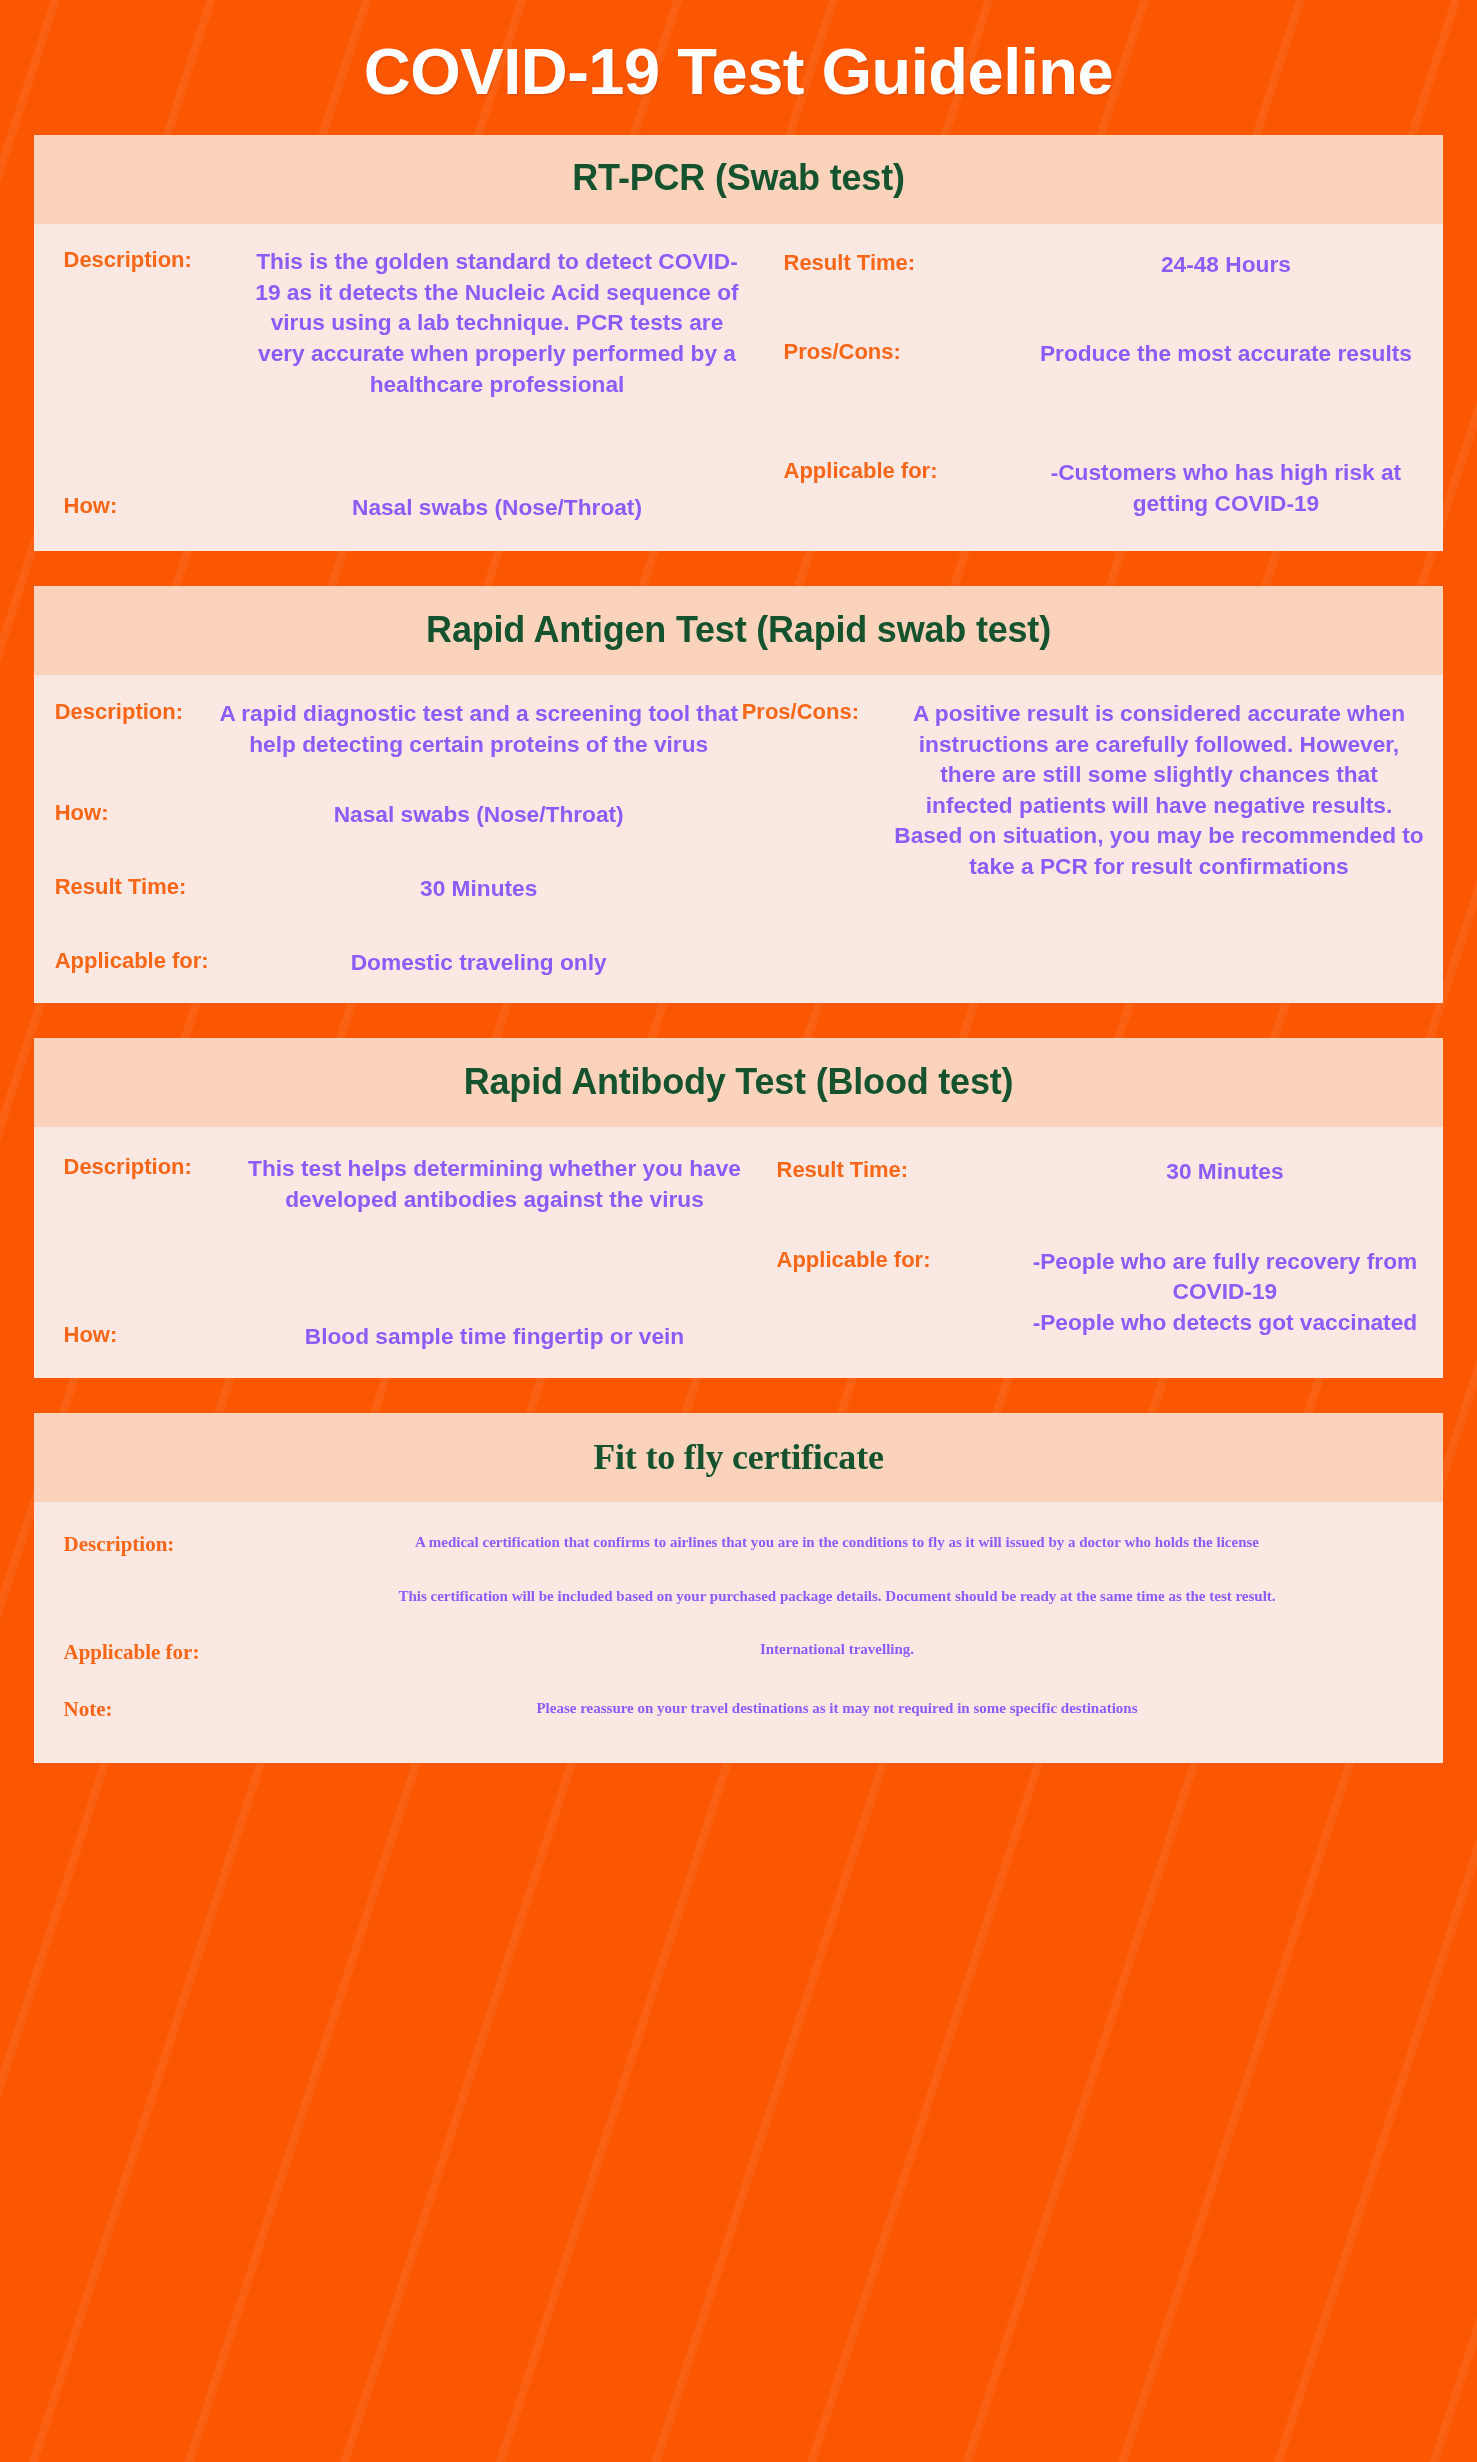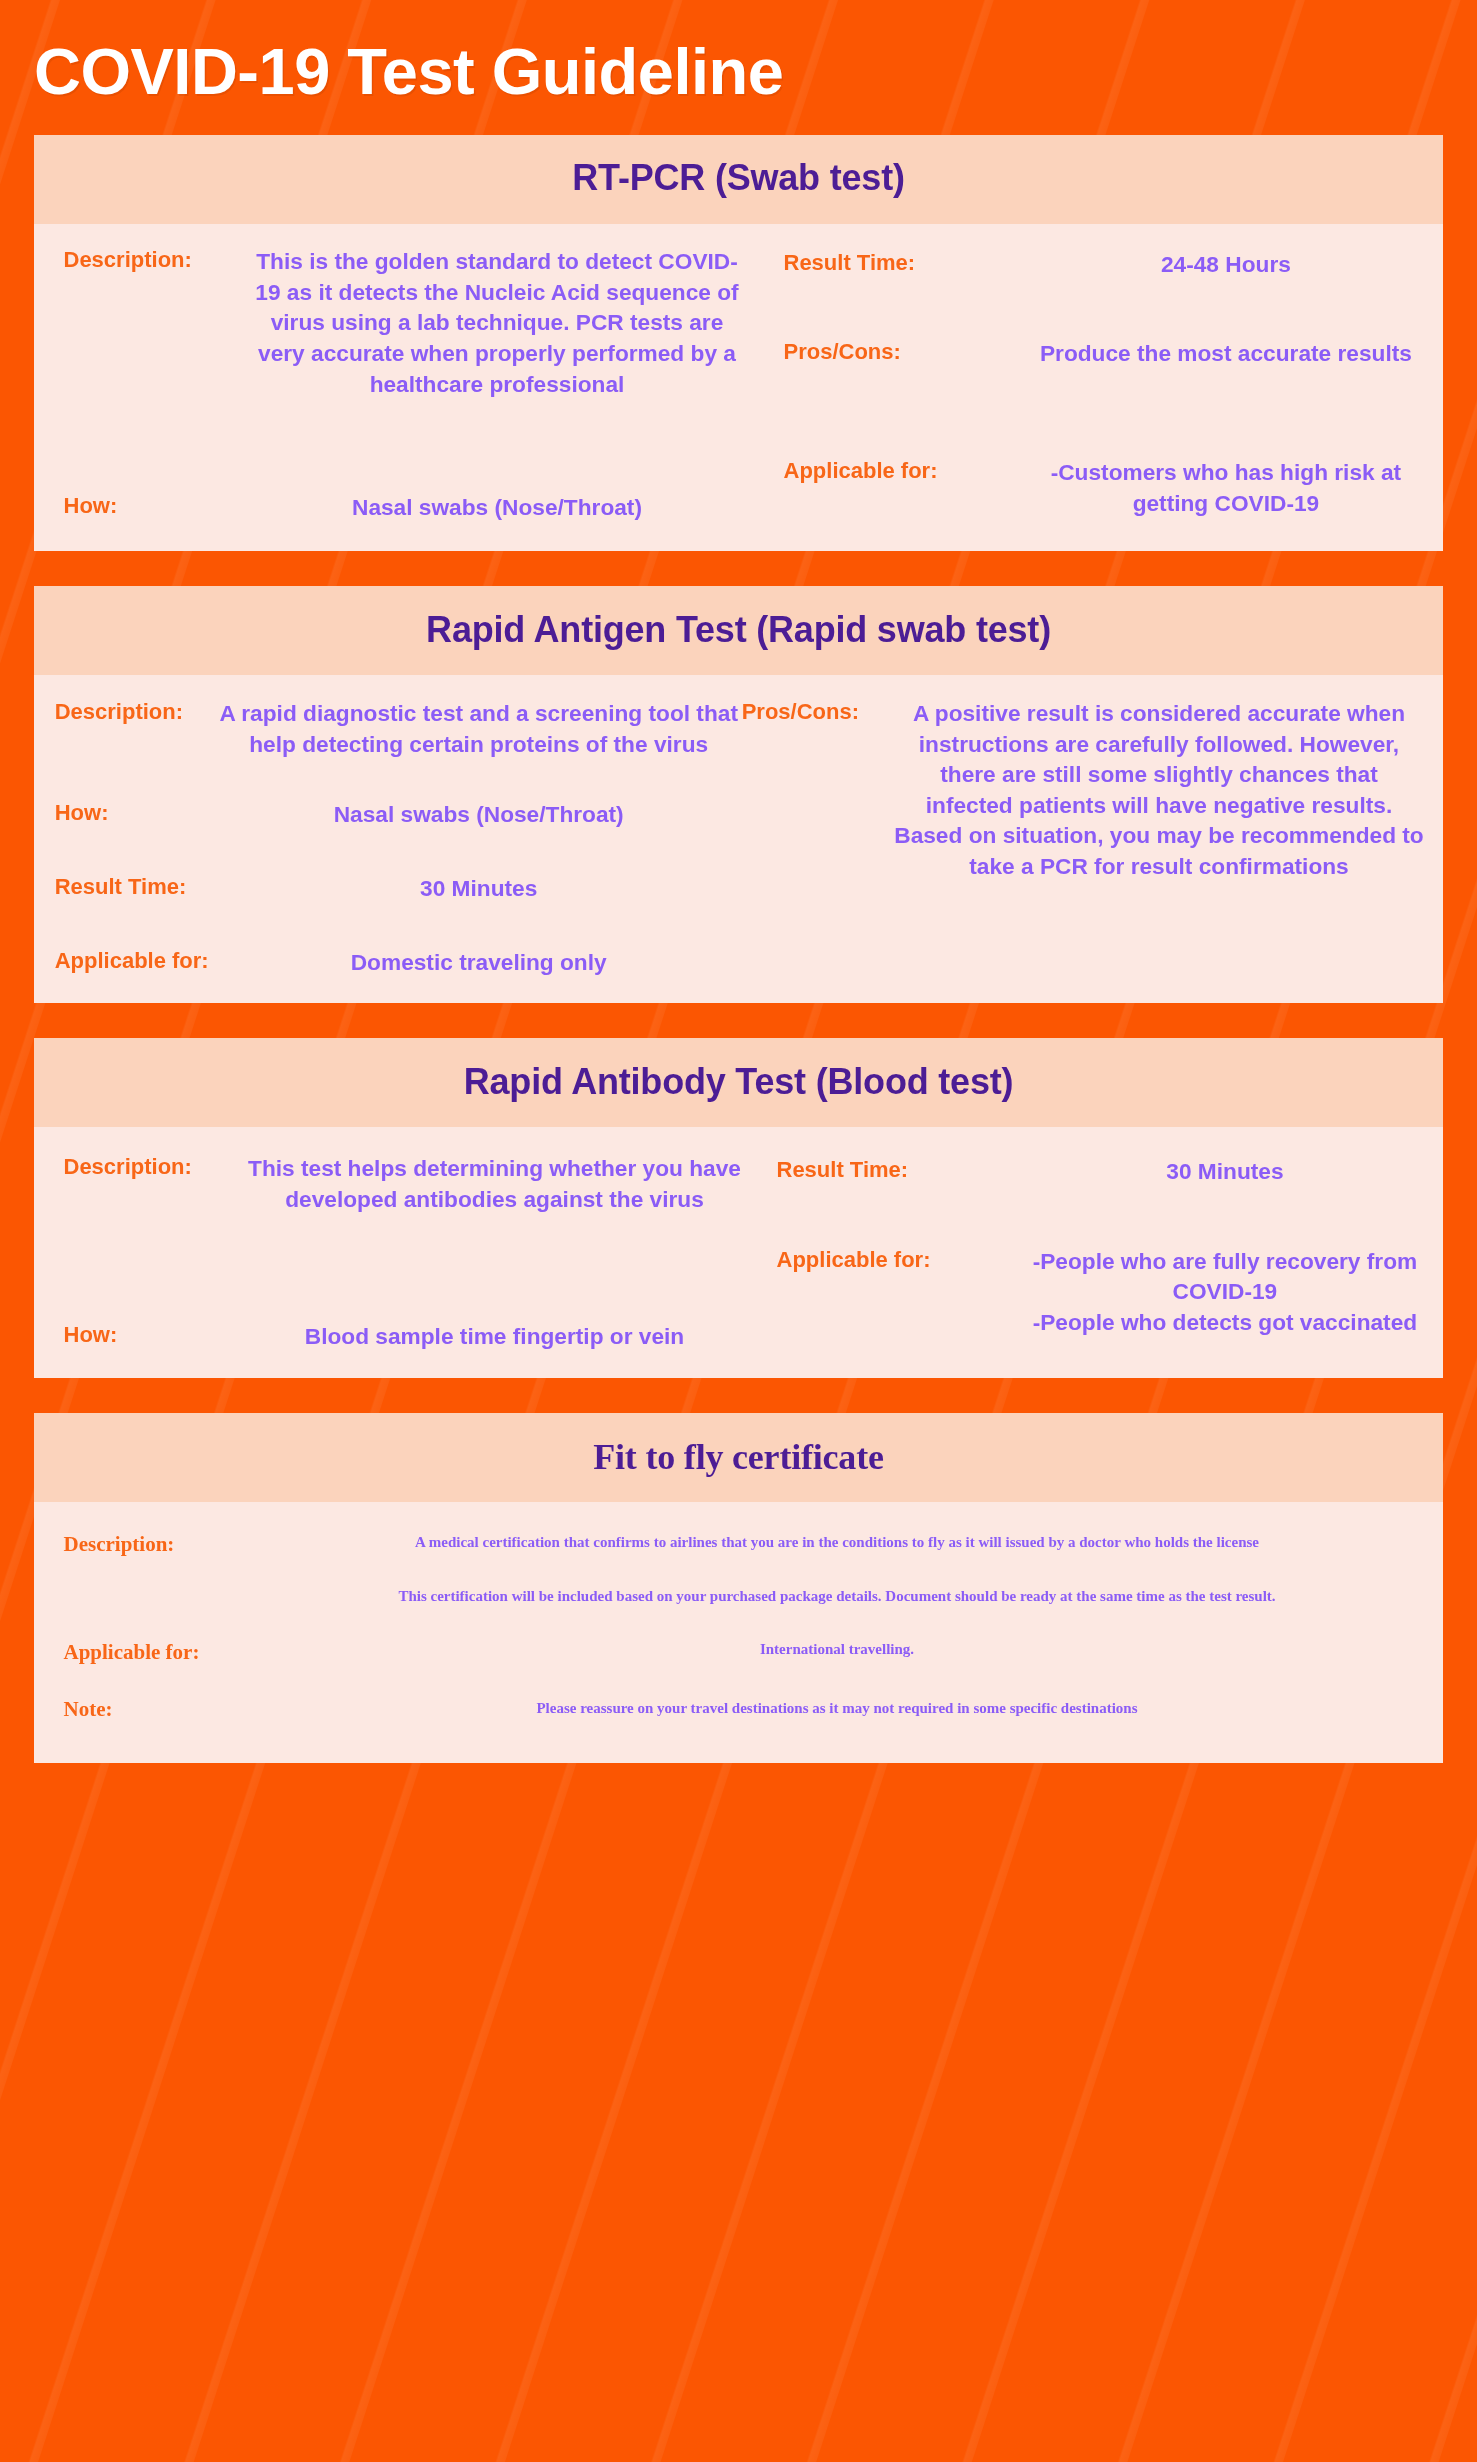--- a/index.html
+++ b/index.html
@@ -34,41 +34,41 @@
 
   #page {
     position: relative;
     width: 1477px;
     height: 2585px;
     padding: 0 34px;
   }
 
   
   .page-title {
-    text-align: left;
+    text-align: center;
     color: #FFFFFF;
     font-size: 65px;
     font-weight: bold;
     letter-spacing: -0.5px;
     padding-top: 39px;
     padding-bottom: 30.5px;
     line-height: 1.0;
     text-shadow: 1.5px 2px 0 rgba(0,0,0,0.07);
   }
 
   
   .card {
     background: #FCE8E2;
     margin-bottom: 35px;
     overflow: hidden;
   }
   .card-header {
     background: #FBD3BC;
     text-align: center;
-    color: #4c1d95;
+    color: #14532d;
     font-size: 36px;
     font-weight: bold;
     padding: 25.6px 9.8px 27.6px;
     line-height: 1.0;
     letter-spacing: -0.2px;
   }
   .card-body {
     display: flex;
     padding: 25.6px 20.7px 23.6px 20.7px;
   }

